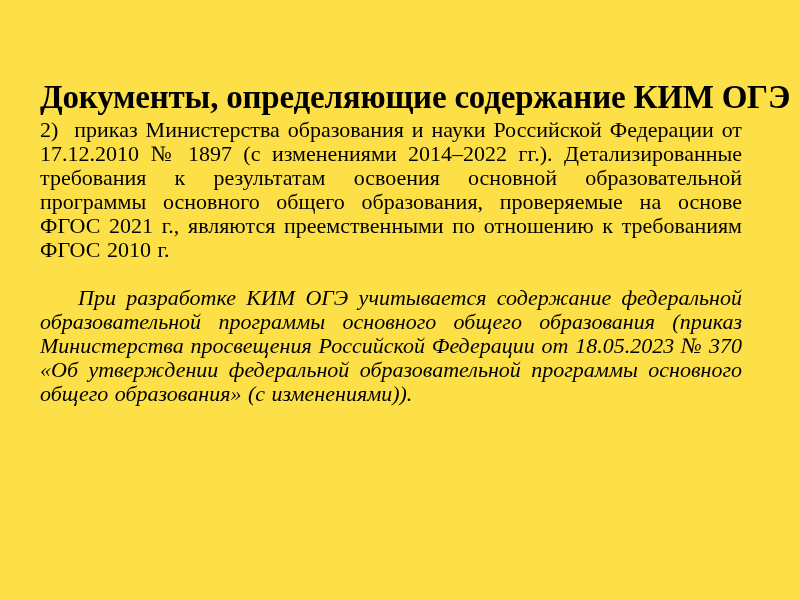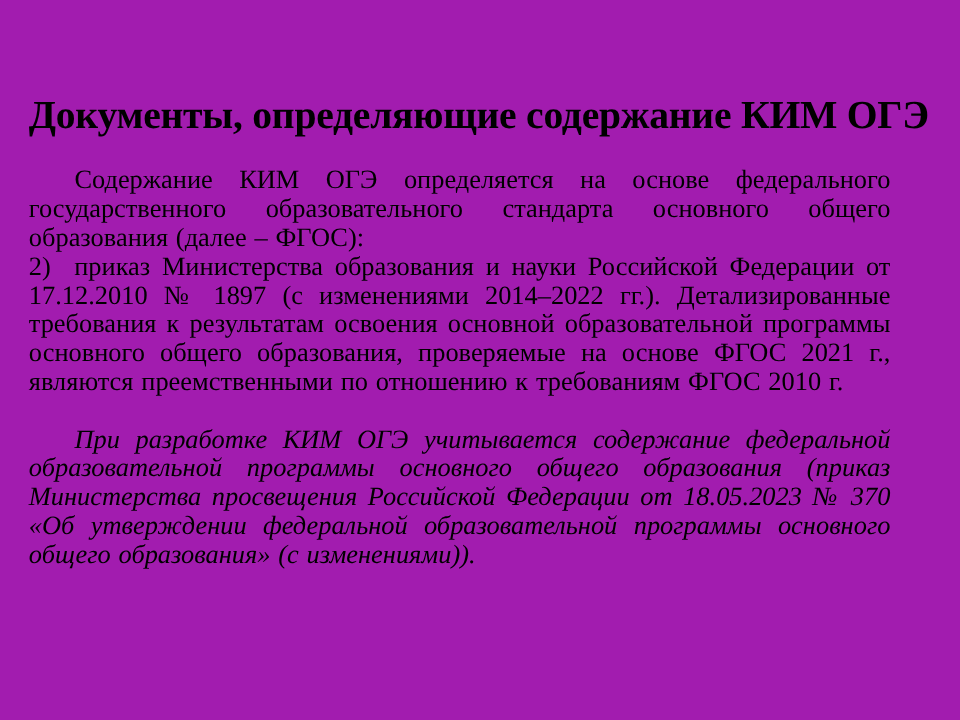--- a/index.html
+++ b/index.html
@@ -4,23 +4,23 @@
 <style>
   html, body {
     margin: 0;
     padding: 0;
     background: #ffffff;
   }
   .slide {
     position: relative;
     width: 800px;
     height: 600px;
-    background: #a21caf;
+    background: #fde047;
     box-sizing: border-box;
-    padding: 0 58px 0 24px;
+    padding: 0 58px 0 40px;
     font-family: "Liberation Serif", "DejaVu Serif", serif;
     color: #000000;
     overflow: hidden;
   }
   .slide-title {
     font-size: 33px;
     font-weight: bold;
     line-height: 41px;
     margin: 77px 0 0 0;
     white-space: nowrap;
@@ -40,21 +40,20 @@
 </style>
 </head>
 <body>
 
 <div class="slide">
 
   <h1 class="slide-title">Документы, определяющие содержание КИМ ОГЭ</h1>
 
   <div class="body-text">
 
-    <p class="p-first p-indent">Содержание КИМ ОГЭ определяется на основе федерального государственного образовательного стандарта основного общего образования (далее – ФГОС):</p>
 
 
     <p>2)&nbsp; приказ Министерства образования и науки Российской Федерации от 17.12.2010 № 1897 (с изменениями 2014–2022 гг.). Детализированные требования к результатам освоения основной образовательной программы основного общего образования, проверяемые на основе ФГОС 2021 г., являются преемственными по отношению к требованиям ФГОС 2010 г.</p>
 
     <p class="p-space p-indent">При разработке КИМ ОГЭ учитывается содержание федеральной образовательной программы основного общего образования (приказ Министерства просвещения Российской Федерации от 18.05.2023 № 370 «Об утверждении федеральной образовательной программы основного общего образования» (с изменениями)).</p>
 
   </div>
 </div>
 
 </body></html>

